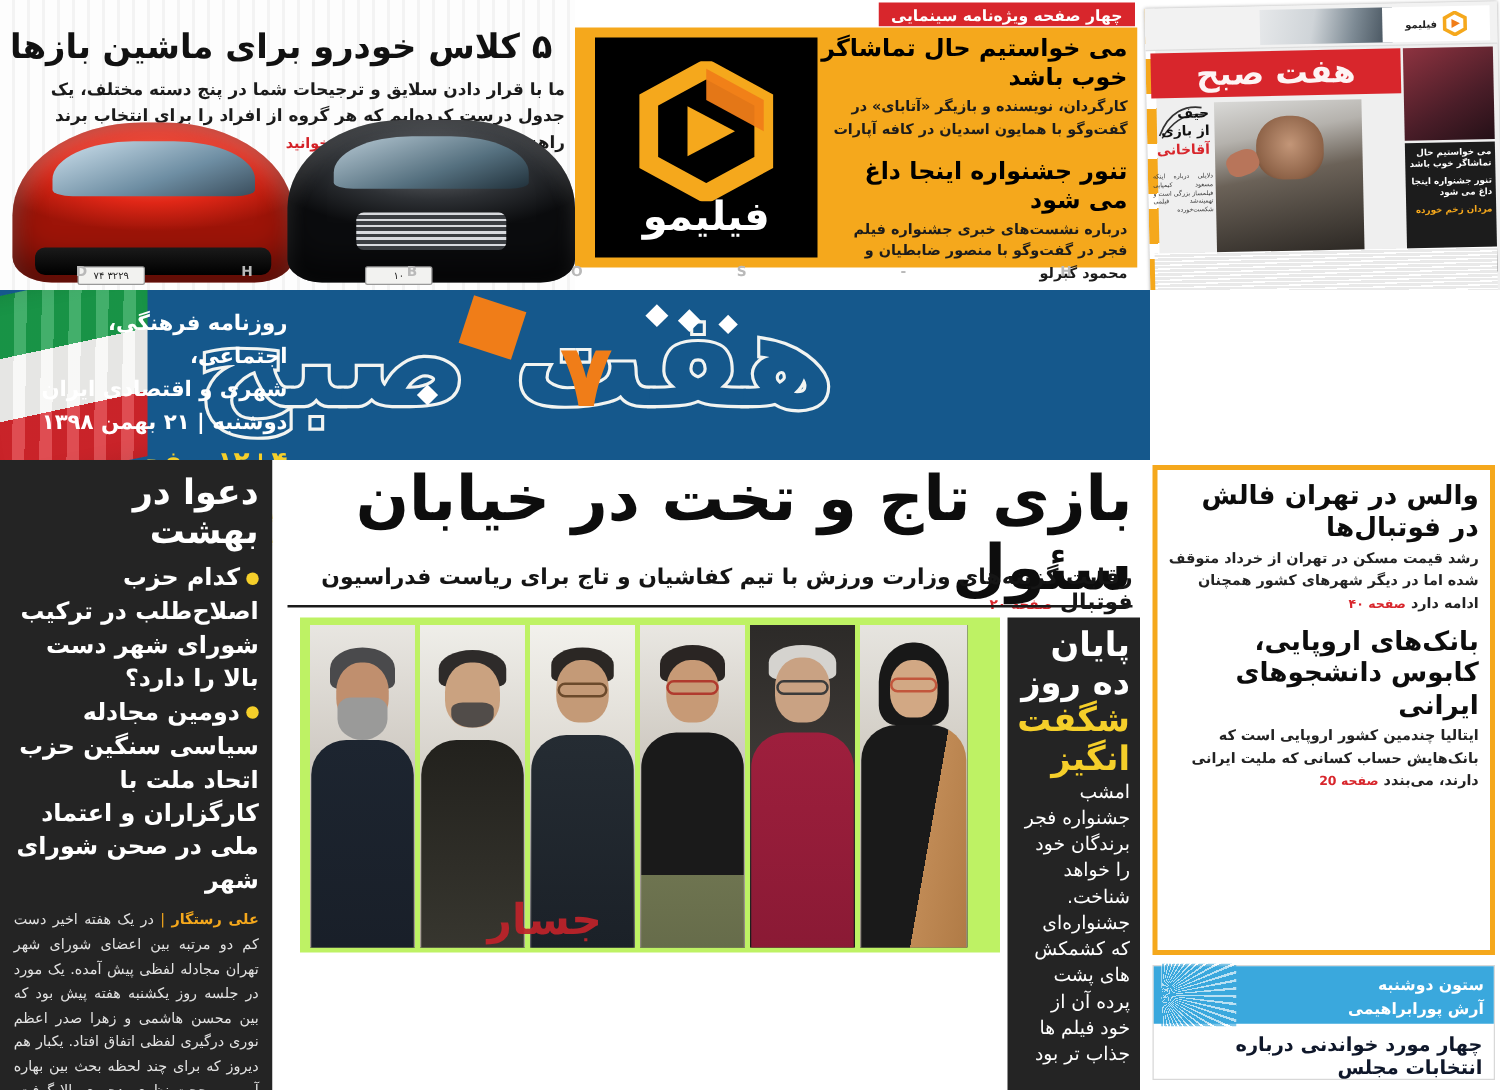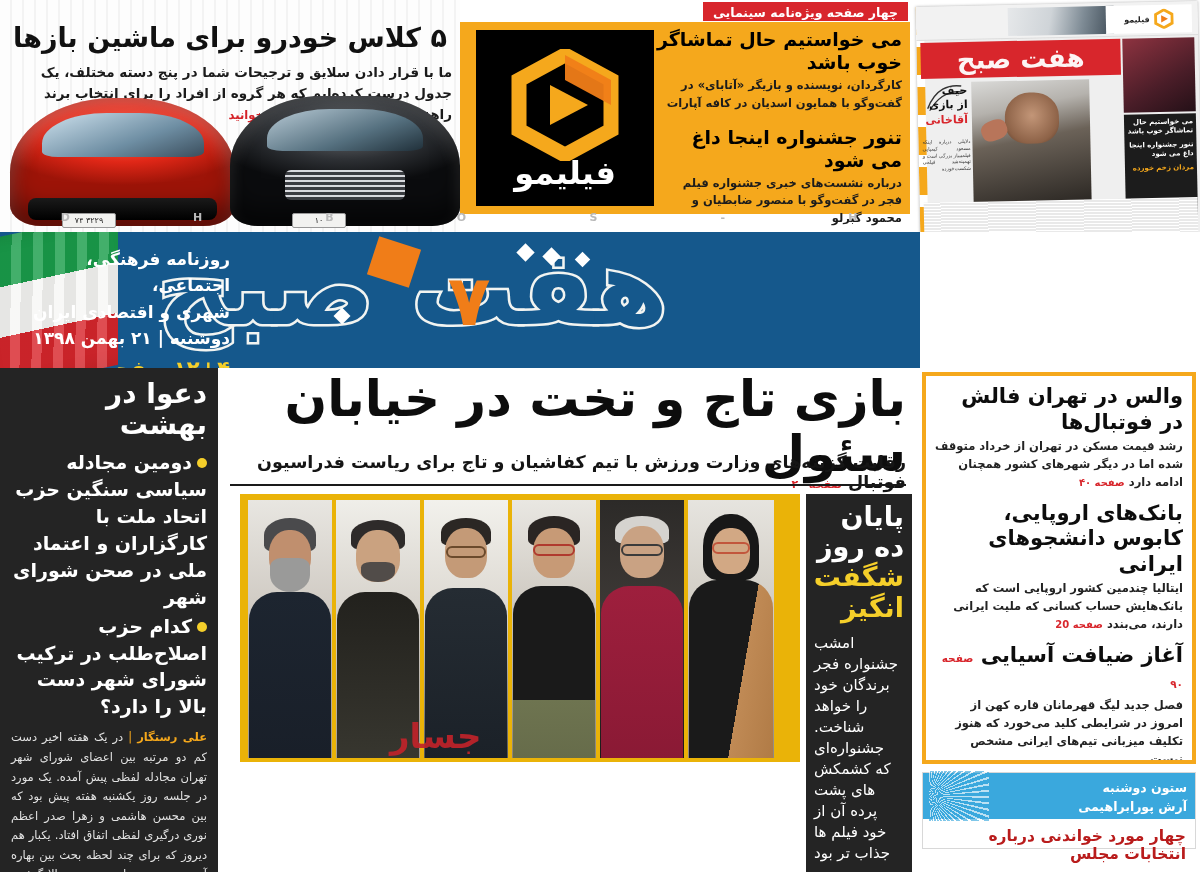--- a/index.html
+++ b/index.html
@@ -13,21 +13,21 @@
   
   .top-band { position:absolute; left:0; top:0; width:1200px; height:232px; }
 
   
   .car-promo {
     position:absolute; left:0; top:0; width:460px; height:232px;
     background: repeating-linear-gradient(90deg,#fdfdfd 0 10px,#f3f3f3 10px 12px);
     overflow:hidden;
   }
   .car-promo .cp-title {
-    position:absolute; right:8px; top:22px; width:444px; text-align:center;
+    position:absolute; right:8px; top:22px; width:444px; text-align:left;
     font-size:27px; font-weight:bold; color:#111; letter-spacing:-0.5px;
     line-height:1.15;
   }
   .car-promo .cp-sub {
     position:absolute; right:8px; top:62px; width:444px; text-align:right;
     font-size:13.5px; color:#1b1b1b; line-height:1.55; font-weight:600;
   }
   .car-promo .cp-ref { color:#d42127; font-size:11.5px; font-weight:bold; }
 
   .car-photo { position:absolute; left:0; bottom:0; width:460px; height:140px; }
@@ -202,63 +202,63 @@
     position:absolute; right:12px; top:4px; width:676px; text-align:right;
     font-size:50px; font-weight:bold; color:#0d0d0d; line-height:1.1; letter-spacing:-2px;
   }
   .lead-sub {
     position:absolute; right:12px; top:84px; width:676px; text-align:right;
     font-size:17.5px; font-weight:bold; color:#151515; letter-spacing:-0.6px;
   }
   .lead-sub .ref { color:#d8262c; font-size:11px; }
   .hrule { position:absolute; right:12px; top:116px; width:676px; height:2px; background:#1a1a1a; }
 
-  .photo-block { position:absolute; left:22px; top:126px; width:560px; height:268px; background:#eab308; }
+  .photo-block { position:absolute; left:22px; top:126px; width:560px; height:268px; background:#bef264; }
   .strip { position:absolute; top:6px; bottom:4px; background:#2a2a2a; overflow:hidden; }
   .strip .bgw { position:absolute; inset:0; }
   .head { position:absolute; left:50%; transform:translateX(-50%); border-radius:46% 46% 42% 42%; }
   .torso { position:absolute; left:50%; transform:translateX(-50%); border-radius:28px 28px 0 0; }
   .hair { position:absolute; left:50%; transform:translateX(-50%); border-radius:50% 50% 20% 20%; }
   .beardg { position:absolute; left:50%; transform:translateX(-50%); border-radius:30% 30% 55% 55%; }
   .glass { position:absolute; left:50%; transform:translateX(-50%); height:12px; border-radius:3px; }
   .watermark {
     position:absolute; left:150px; bottom:6px; color:#c0232a; font-size:34px; font-weight:bold;
     letter-spacing:8px; opacity:.92;
   }
 
   .right-dark {
     position:absolute; right:6px; top:126px; width:106px; height:378px;
     background:#242424; color:#fff; padding:8px 8px 6px 8px; direction:rtl;
   }
   .rd-h { font-size:27px; font-weight:bold; line-height:1.12; text-align:right; letter-spacing:-1px; }
   .rd-h .acc { color:#f5cf2a; }
-  .rd-p { margin-top:10px; font-size:15px; line-height:1.4; text-align:left; letter-spacing:-0.5px; }
+  .rd-p { font-size:15px; line-height:1.4; text-align:right; letter-spacing:-0.5px; }
 
   
   .sidebar { position:absolute; left:918px; top:0; width:282px; height:504px; background:#fff; padding:4px; }
   .newsbox {
     position:relative; border:4px solid #f5a81c; background:#fff; padding:8px 9px 10px 9px;
     height:392px; direction:rtl; overflow:hidden;
   }
   .nb-item { margin-bottom:9px; }
   .nb-h { font-size:21px; font-weight:bold; color:#0d0d0d; line-height:1.22; text-align:right;
     letter-spacing:-0.8px; }
   .nb-h .ref { color:#d8262c; font-size:10.5px; font-weight:bold; }
   .nb-p { font-size:11.5px; color:#232323; line-height:1.55; text-align:right; margin-top:3px; font-weight:600; }
   .nb-p .ref { color:#d8262c; font-weight:bold; font-size:10px; }
 
-  .colbox { position:relative; margin-top:8px; height:77px; border:1px solid #d8d8d8; background:#fff; }
+  .colbox { position:relative; margin-top:8px; height:92px; border:1px solid #d8d8d8; background:#fff; }
   .col-head { position:relative; height:46px; background:#3aa8dd; }
   .col-fan { position:absolute; left:6px; top:-2px; width:60px; height:50px;
     background:repeating-conic-gradient(from 210deg at 0% 50%, #ffffff 0deg 2deg, #3aa8dd 2deg 6deg);
     opacity:.65; }
   .col-head-txt { position:absolute; right:8px; top:6px; text-align:right; color:#fff;
     font-size:12.5px; line-height:1.5; font-weight:600; direction:rtl; }
   .col-body { padding:8px 9px 0 9px; direction:rtl; text-align:right; }
-  .col-body-h { font-size:15.5px; font-weight:bold; color:#b91c1c; letter-spacing:-0.5px; }
+  .col-body-h { font-size:15.5px; font-weight:bold; color:#0f172a; letter-spacing:-0.5px; }
 </style>
 </head>
 <body>
 
 <div class="page">
 
   <div class="top-band">
 
     <div class="car-promo">
       <div class="cp-title">۵ کلاس خودرو برای ماشین بازها</div>
@@ -378,25 +378,25 @@
         <div>قیمت در تهران و البرز ۲۰۰۰ تومان</div>
         <div>قیمت در سایر استان‌ها ۱۰۰۰ تومان</div>
       </div>
     </div>
   </div>
 
   <div class="main">
 
     <div class="opinion">
       <div class="op-title">دعوا در بهشت</div>
+      <div class="op-bullets op-b2">
+        <span class="b"></span><span>کدام حزب اصلاح‌طلب در ترکیب شورای شهر دست بالا را دارد؟</span>
+      </div>
       <div class="op-bullets">
         <span class="b"></span><span>دومین مجادله سیاسی سنگین حزب اتحاد ملت با کارگزاران و اعتماد ملی در صحن شورای شهر</span>
-      </div>
-      <div class="op-bullets op-b2">
-        <span class="b"></span><span>کدام حزب اصلاح‌طلب در ترکیب شورای شهر دست بالا را دارد؟</span>
       </div>
       <div class="op-byline">
         <span class="au">علی رستگار</span><span class="bar"> | </span><span>در یک هفته اخیر دست کم دو مرتبه بین اعضای شورای شهر تهران مجادله لفظی پیش آمده. یک مورد در جلسه روز یکشنبه هفته پیش بود که بین محسن هاشمی و زهرا صدر اعظم نوری درگیری لفظی اتفاق افتاد. یکبار هم دیروز که برای چند لحظه بحث بین بهاره آروین و حجت نظری بدجوری بالا گرفت، حتی قبل تر هم در مهرماه امسال باز بین محسن هاشمی و زهرا صدر اعظم نوری تنشی پیش آمده بود. جنس این دعواها هم اینطوری نیست که بگوییم مربوط به مذاکرات و رایزنی‌های معمول در شوراهاست بلکه در این اتفاقات به طور محسوسی ردپای کشمکش‌های حزبی قابل مشاهده است. به عنوان مثال در بحث اخیر بین محسن هاشمی و زهرا صدر اعظم نوری به وضوح اسم دو حزب اتحاد ملت و کارگزاران مطرح شد و منبعی بعد از</span>
       </div>
     </div>
 
     <div class="center">
       <div class="lead-head">بازی تاج و تخت در خیابان سئول</div>
       <div class="lead-sub">
         <span>رقابت گزینه‌های وزارت ورزش با تیم کفاشیان و تاج برای ریاست فدراسیون فوتبال</span>
@@ -471,27 +471,20 @@
             <span class="ref">صفحه ۴۰</span>
           </div>
         </div>
         <div class="nb-item">
           <div class="nb-h">بانک‌های اروپایی، کابوس دانشجوهای ایرانی</div>
           <div class="nb-p">
             <span>ایتالیا چندمین کشور اروپایی است که بانک‌هایش حساب کسانی که ملیت ایرانی دارند، می‌بندد</span>
             <span class="ref">صفحه 20</span>
           </div>
         </div>
-        <div class="nb-item">
-          <div class="nb-h">
-            <span>آغاز ضیافت آسیایی</span>
-            <span class="ref">صفحه ۹۰</span>
-          </div>
-          <div class="nb-p">فصل جدید لیگ قهرمانان قاره کهن از امروز در شرایطی کلید می‌خورد که هنوز تکلیف میزبانی تیم‌های ایرانی مشخص نیست</div>
-        </div>
 
       </div>
 
       <div class="colbox">
         <div class="col-head">
           <div class="col-fan"></div>
           <div class="col-head-txt">
             <div>ستون دوشنبه</div>
             <div>آرش پورابراهیمی</div>
           </div>

